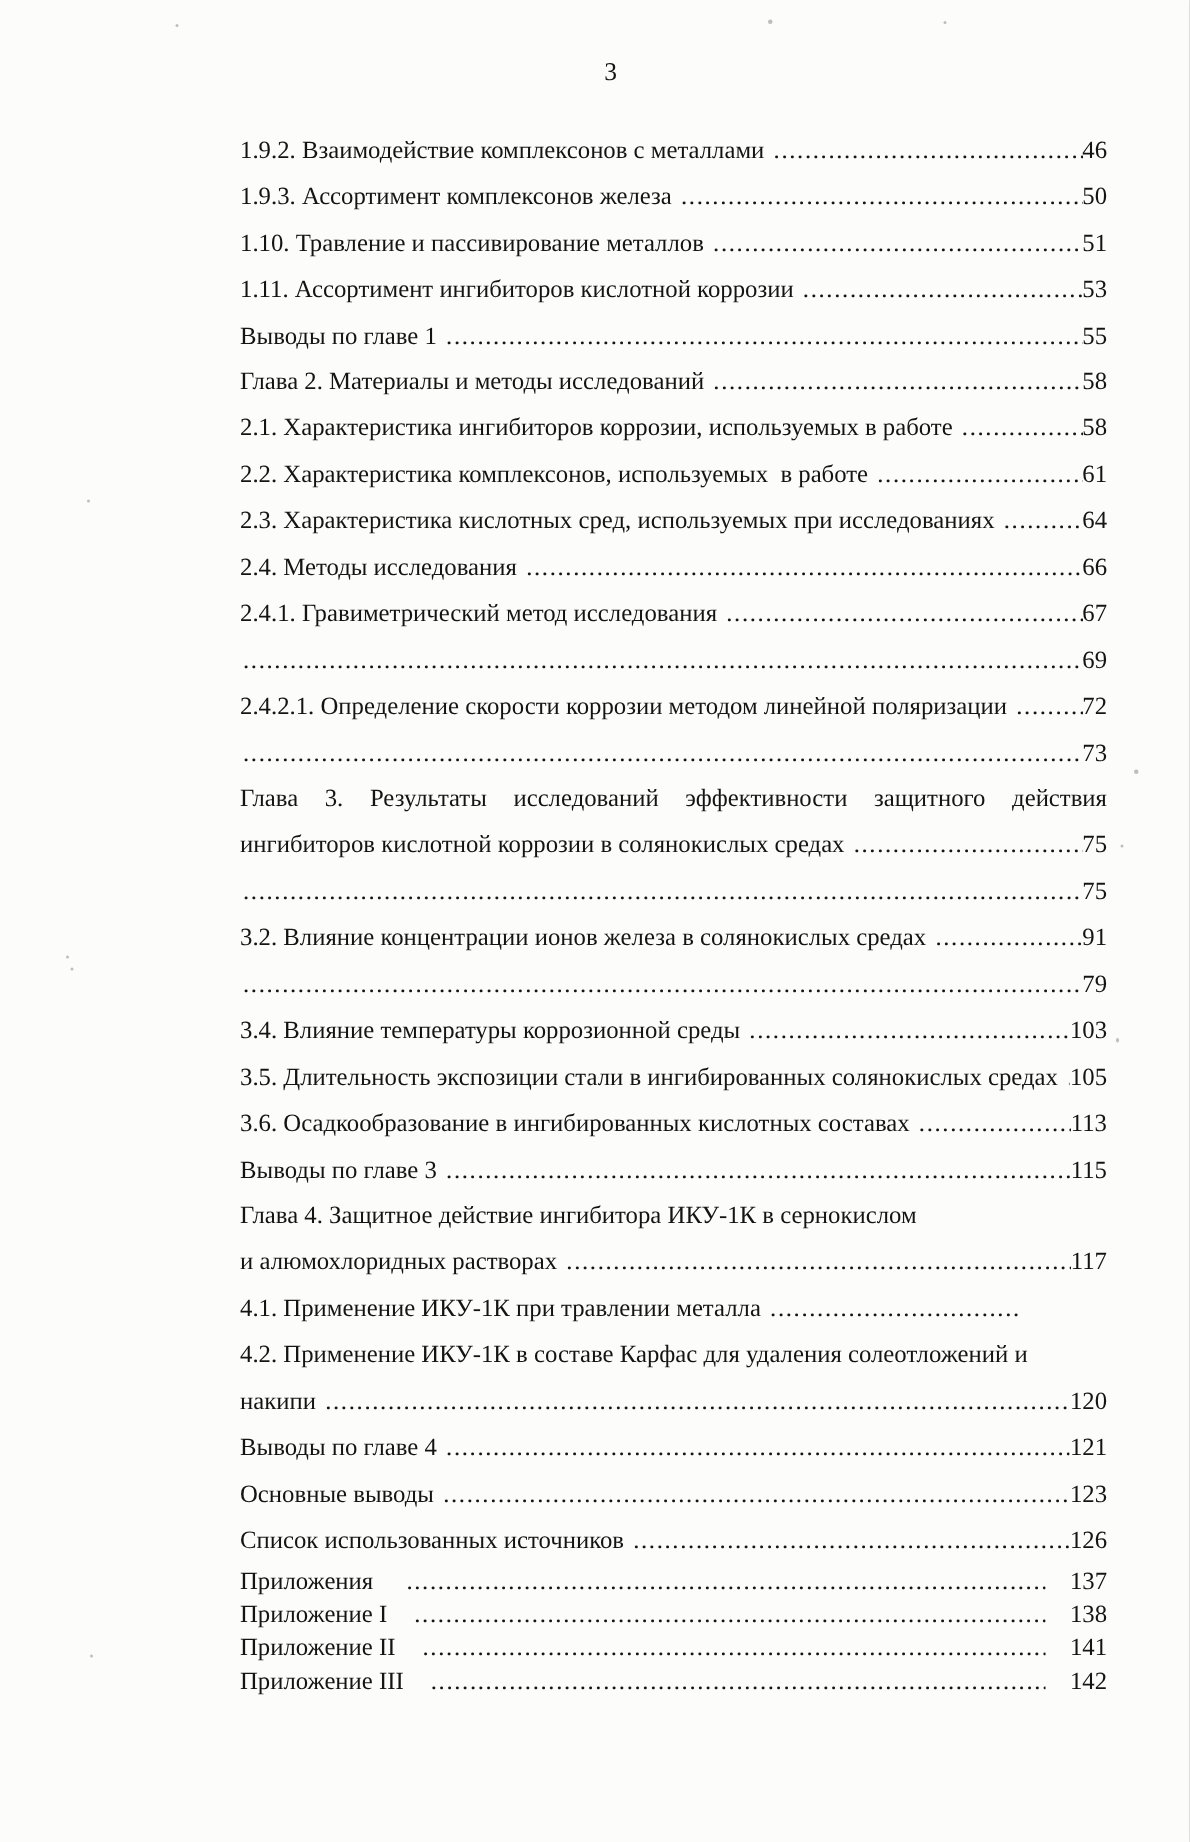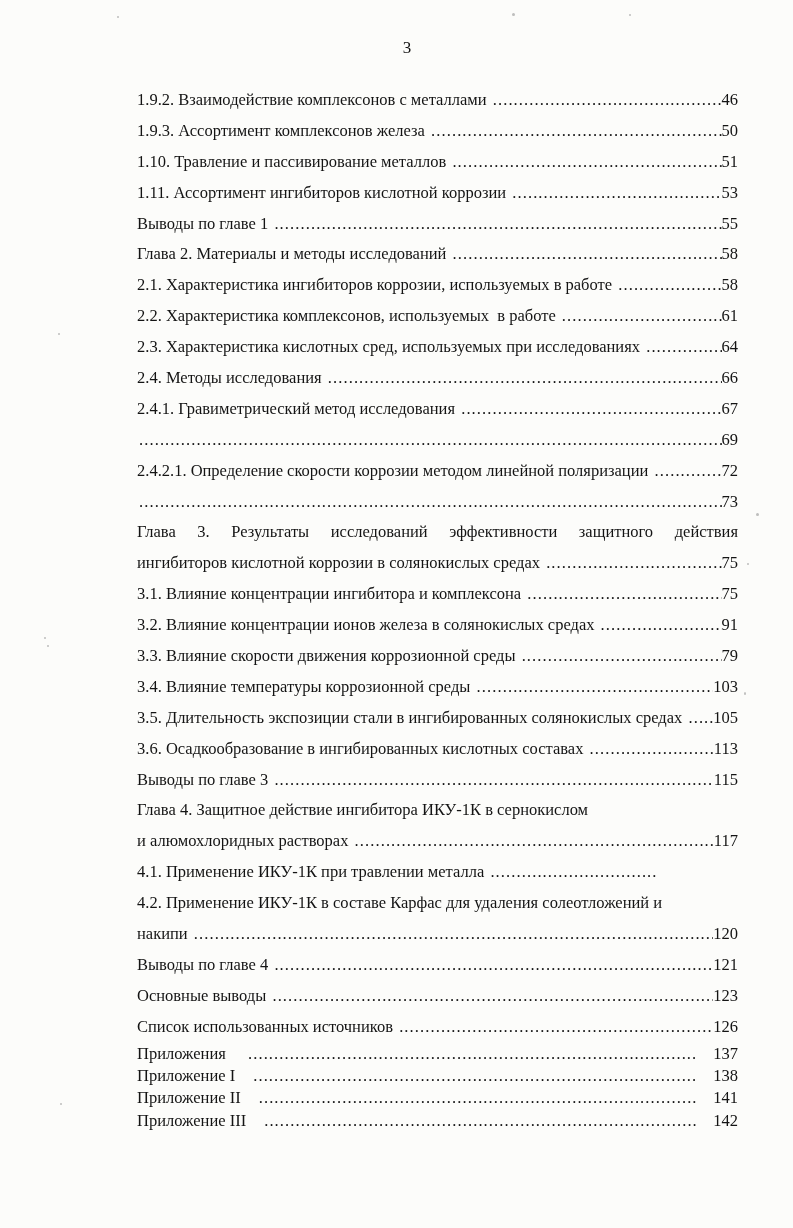--- a/index.html
+++ b/index.html
@@ -21,20 +21,21 @@
   .toc{
     position:absolute;
     left:137px;top:85px;width:601px;
   }
   .toc-entry{
     display:flex;
     align-items:baseline;
     height:30.9px;
     line-height:30.9px;
     font-size:16.5px;
+    margin-left:23px;
   }
   .toc-entry .title{
     flex:0 0 auto;
     white-space:pre;
   }
   .toc-entry .dots{
     flex:1 1 auto;
     min-width:0;
     overflow:hidden;
     white-space:nowrap;
@@ -145,31 +146,29 @@
       <div class="toc-entry justify">
     <span class="title">Глава 3. Результаты исследований эффективности защитного действия</span>
 
   </div>
       <div class="toc-entry">
     <span class="title">ингибиторов кислотной коррозии в солянокислых средах </span>
     <span class="dots">............................................................................................................................................................................................................................</span>
     <span class="pg">75</span>
   </div>
       <div class="toc-entry">
-    <span class="title">3.1. Влияние концентрации ингибитора и комплексона </span>
     <span class="dots">............................................................................................................................................................................................................................</span>
     <span class="pg">75</span>
   </div>
       <div class="toc-entry">
     <span class="title">3.2. Влияние концентрации ионов железа в солянокислых средах </span>
     <span class="dots">............................................................................................................................................................................................................................</span>
     <span class="pg">91</span>
   </div>
       <div class="toc-entry">
-    <span class="title">3.3. Влияние скорости движения коррозионной среды </span>
     <span class="dots">............................................................................................................................................................................................................................</span>
     <span class="pg">79</span>
   </div>
       <div class="toc-entry">
     <span class="title">3.4. Влияние температуры коррозионной среды </span>
     <span class="dots">............................................................................................................................................................................................................................</span>
     <span class="pg">103</span>
   </div>
       <div class="toc-entry">
     <span class="title">3.5. Длительность экспозиции стали в ингибированных солянокислых средах </span>

